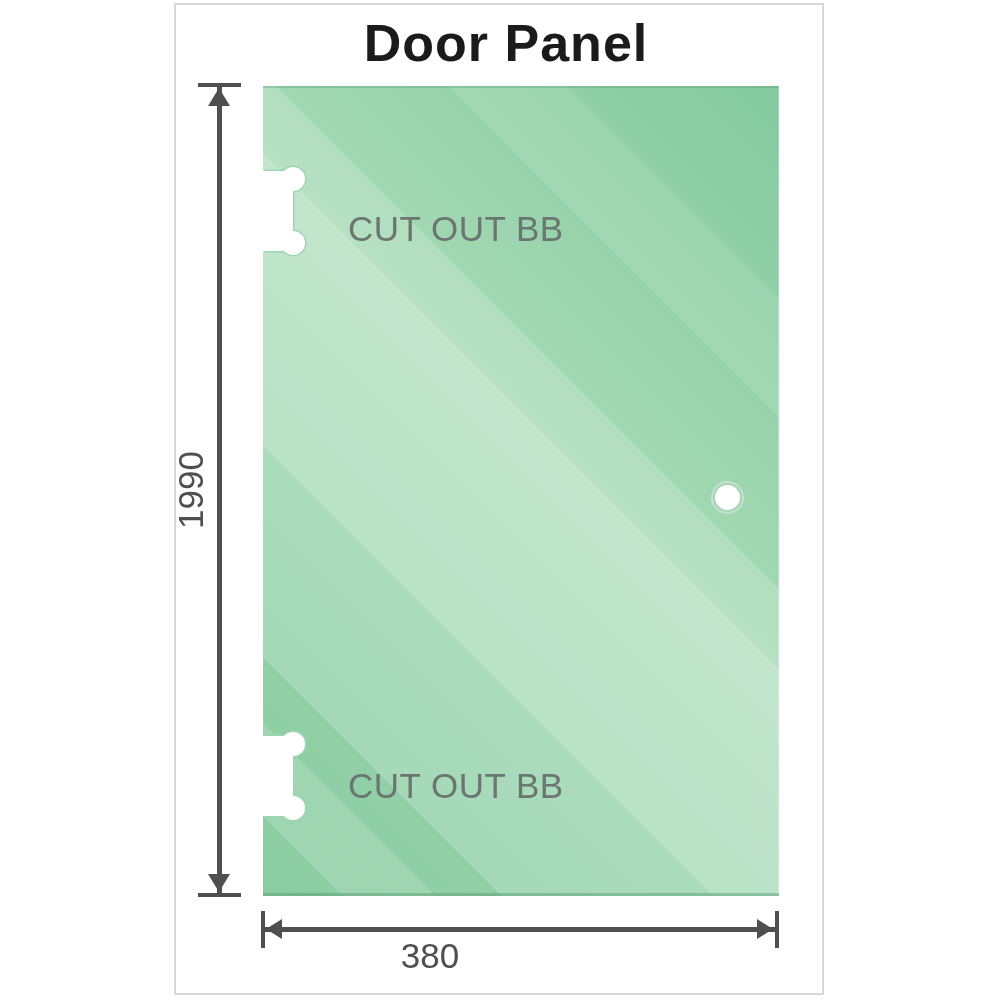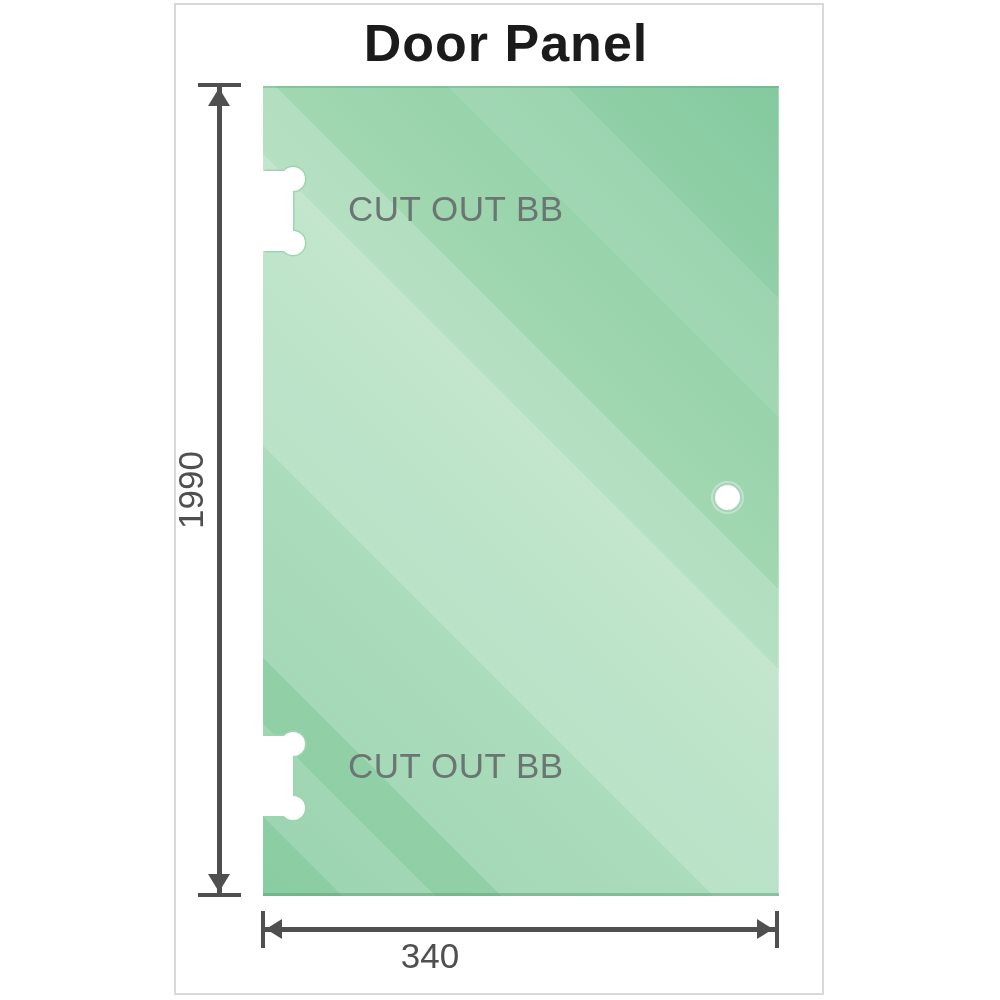--- a/index.html
+++ b/index.html
@@ -32,21 +32,21 @@
              var(--glass-dark,#8acca2) 0%, #9dd7b0 45%, #a6dab5 55%, #84c99f 100%);
          box-shadow: inset 0 2px 0 rgba(90,160,120,.35),
                      inset 0 -3px 0 rgba(90,160,120,.5),
                      inset -1px 0 0 rgba(255,255,255,.25);}
 
   .cutout-svg{position:absolute;left:256px;width:52px;height:92px;}
   .cutout-top{top:165px;}
   .cutout-bottom{top:730px;}
 
   .cutout-label{position:absolute;left:348px;font-size:35px;font-weight:400;
-                letter-spacing:.5px;color:var(--cutout-label,#6b7672);white-space:nowrap;}
+                letter-spacing:.5px;color:var(--cutout-label,#6b7672);white-space:nowrap;margin-top:20px;}
   .cutout-label.top{top:189px;}
   .cutout-label.bottom{top:746px;}
 
   .glass-hole{position:absolute;left:713px;top:483px;width:25px;height:25px;border-radius:50%;
               background:#fff;border:2px solid rgba(140,195,160,.75);
               box-shadow:0 0 0 2px rgba(255,255,255,.35);}
   .hole-label{position:absolute;left:510px;top:538px;width:205px;text-align:center;
               font-size:24px;font-weight:bold;letter-spacing:-.3px;
               color:var(--hole-label,#ce3a2f);white-space:nowrap;}
 
@@ -121,15 +121,15 @@
   <div class="arrow arrow-up"></div>
   <div class="arrow arrow-down"></div>
   <div class="dim vcap-bottom"></div>
   <div class="height-label">1990</div>
 
   <div class="dim htick-left"></div>
   <div class="dim htick-right"></div>
   <div class="dim hline"></div>
   <div class="arrow arrow-left"></div>
   <div class="arrow arrow-right"></div>
-  <div class="width-label">340</div>
+  <div class="width-label">380</div>
 
 </div>
 
 </body></html>

